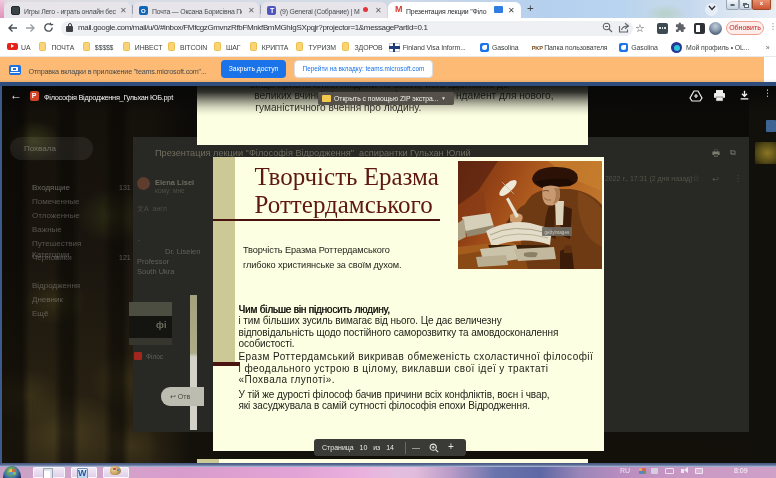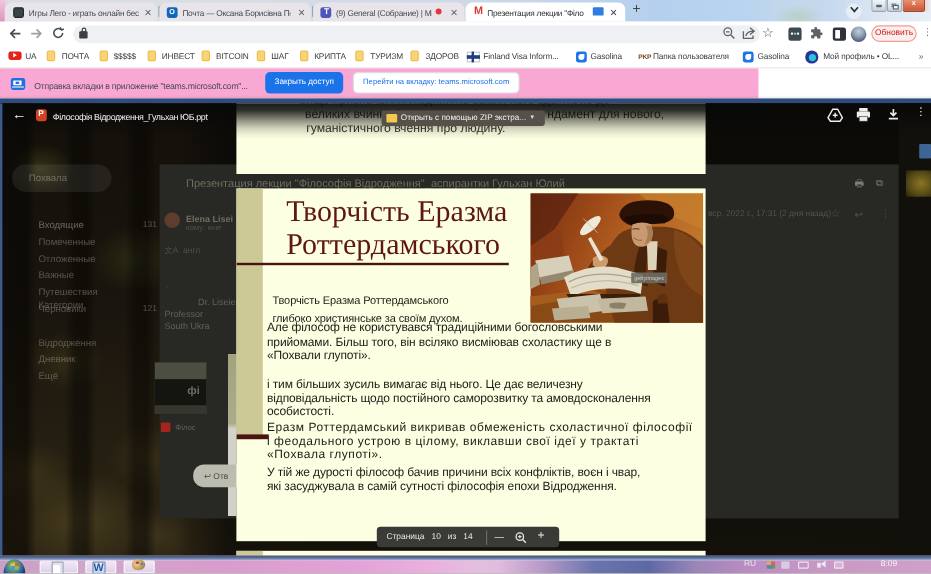--- a/index.html
+++ b/index.html
@@ -16,21 +16,21 @@
 .favsq{width:9px;height:9px;top:4.5px;border-radius:2px;}
 
 .toolbar{left:0;top:18px;width:776px;height:20px;background:#fff;}
 .pill{left:61px;top:2.5px;width:572px;height:15px;background:#eef0f3;border-radius:8px;}
 .url{left:78px;top:5px;font-size:8px;color:#2d3136;letter-spacing:-0.35px;}
 
 .bookmarks{left:0;top:38px;width:776px;height:19px;background:#fff;border-bottom:1px solid #e9e9ec;}
 .bm{top:6px;font-size:6.9px;letter-spacing:-0.1px;color:#3c4043;}
 .folder{top:3.5px;width:7px;height:9px;background:#f8d477;border:0.5px solid #edbf4e;border-radius:1.5px;}
 
-.notif{left:0;top:57px;width:632px;height:24.5px;background:#f9a8d4;}
+.notif{left:0;top:57px;width:764px;height:24.5px;background:#fdba74;}
 .btnblue{left:221px;top:3px;width:65px;height:18px;background:#1a73e8;border-radius:4px;color:#fff;font-size:6.8px;text-align:center;line-height:18px;}
 .btnwhite{left:294px;top:3px;width:139px;height:18px;background:#fff;border:1px solid #dadce0;border-radius:4px;color:#1a73e8;font-size:6.4px;text-align:center;line-height:16px;}
 .bluebar{left:0;top:81.5px;width:776px;height:4.5px;background:#2e4d7d;}
 
 .content{left:0;top:86px;width:776px;height:377.5px;background:#161613;overflow:hidden;}
 .forest{left:0;top:0;width:776px;height:377.5px;background:
  linear-gradient(90deg,rgba(8,8,6,0) 0 148px,rgba(8,8,6,.68) 190px,rgba(8,8,6,.72) 100%),
  linear-gradient(90deg,rgba(6,5,3,.55) 10px,rgba(6,5,3,.6) 22px,rgba(6,5,3,0) 30px 54px,rgba(8,7,4,.5) 62px,rgba(8,7,4,.55) 72px,rgba(8,7,4,0) 80px 104px,rgba(6,5,3,.45) 112px,rgba(6,5,3,.5) 122px,rgba(6,5,3,0) 130px),
  radial-gradient(40px 30px at 34px 55px, rgba(92,98,40,.42), rgba(0,0,0,0) 70%),
  radial-gradient(50px 40px at 112px 130px, rgba(76,80,32,.38), rgba(0,0,0,0) 70%),
@@ -38,21 +38,21 @@
  radial-gradient(55px 40px at 25px 310px, rgba(94,80,34,.38), rgba(0,0,0,0) 70%),
  radial-gradient(50px 40px at 125px 295px, rgba(84,72,30,.35), rgba(0,0,0,0) 70%),
  radial-gradient(80px 55px at 65px 348px, rgba(110,94,46,.42), rgba(0,0,0,0) 75%),
  radial-gradient(40px 30px at 130px 360px, rgba(96,82,40,.35), rgba(0,0,0,0) 75%),
  linear-gradient(#14100a,#1a150e 45%,#241e11 72%,#2d2514);}
 .gcard{left:133px;top:51px;width:616px;height:295px;background:#282824;}
 .ghost{color:#7b796c;}
 
 .page{left:196.7px;width:391.8px;background:#fdffe2;overflow:hidden;}
 .p9{top:0;height:59px;}
-.p10{top:71px;height:294px;}
+.p10{top:71px;height:294px;margin-left:16px;}
 .p11{top:373px;height:4.5px;}
 .oliveband{left:0;top:0;width:22.5px;height:209px;background:#ccc996;}
 .p9txt{font-size:10.2px;color:#35352b;line-height:11.5px;}
 
 .ttl{left:41.8px;top:6px;font-family:"Liberation Serif",serif;font-size:25px;line-height:27.5px;color:#5e1712;}
 .underline{left:0;top:62px;width:227px;height:2.4px;background:#49140f;}
 
 .b1{left:30.3px;top:86px;font-size:9.2px;line-height:15.3px;color:#1c1c16;letter-spacing:-0.1px;}
 .b2{left:25.8px;font-size:10px;line-height:11.7px;color:#1c1c16;letter-spacing:-0.1px;}
 
@@ -128,20 +128,21 @@
       </svg>
     <svg style="left:42.5px;top:4px;" width="11" height="11" viewBox="0 0 11 11">
         <path d="M9.2 5.5 A3.7 3.7 0 1 1 7.8 2.6" stroke="#484d53" stroke-width="1.3" fill="none"></path>
         <path d="M7.2 0.8 L8.2 3 L10.2 2.2" fill="none" stroke="#484d53" stroke-width="1.2"></path>
       </svg>
     <div class="pill"></div>
     <div style="left:66px;top:5px;width:7px;height:9px;">
       <div style="left:1.5px;top:0;width:4px;height:4px;border:1px solid #3c4043;border-radius:2px 2px 0 0;"></div>
       <div style="left:0;top:3px;width:7px;height:5.5px;background:#3c4043;border-radius:1px;"></div>
     </div>
+    <div class="url txt">mail.google.com/mail/u/0/#inbox/FMfcgzGmvnzRfbFMnkfBmMGhIgSXpqjr?projector=1&amp;messagePartId=0.1</div>
     <svg style="left:602px;top:4px;" width="11" height="11" viewBox="0 0 11 11">
         <circle cx="4.5" cy="4.5" r="3.2" fill="none" stroke="#5f6368" stroke-width="1.1"></circle>
         <path d="M7 7 L10 10" stroke="#5f6368" stroke-width="1.2"></path>
         <path d="M3 4.5 L6 4.5" stroke="#5f6368" stroke-width="1"></path>
       </svg>
     <svg style="left:618px;top:4px;" width="12" height="11" viewBox="0 0 12 11">
         <path d="M7 1.2 L10.5 4 L7 6.8 M10.2 4 Q4.5 4 3.5 8" stroke="#5f6368" stroke-width="1.1" fill="none"></path>
         <path d="M1.5 4 L1.5 10 L9.5 10 L9.5 7.5" stroke="#5f6368" stroke-width="1.1" fill="none"></path>
       </svg>
     <div style="left:635px;top:3.5px;font-size:11px;color:#4e5257;line-height:12px;">☆</div>
@@ -332,21 +333,21 @@
         <path d="M66 92 Q74 90 80 92 L78 96 Q70 97 66 95 Z" fill="#8a8068"></path>
 
         <path d="M102 90 Q108 86 114 90 L116 108 L102 108 Z" fill="#3a1c08"></path>
         <path d="M106 86 Q110 82 114 86 L114 92 L106 92 Z" fill="#5e3010"></path>
 
         <rect x="84" y="66" width="30" height="9" rx="1" fill="#6e6a62" opacity="0.92"></rect>
         <text x="86.5" y="72.5" font-size="4.6" fill="#cfcbc2" font-family="Liberation Sans">gettyimages</text>
       </svg>
 
       <div class="b1">Творчість Еразма Роттердамського<br>глибоко християнське за своїм духом.</div>
-      <div class="b2" style="top:111px;">Але філософ не користувався традиційними богословськими<br>прийомами. Більш того, він всіляко висміював схоластику ще в<br>«Похвали глупоті».</div>
+      <div class="b2" style="top:146.5px;letter-spacing:-0.2px;text-shadow:0.35px 0 0 #1c1c16;">Чим більше він підносить людину,</div>
       <div class="b2" style="top:158px;">і тим більших зусиль вимагає від нього. Це дає величезну<br>відповідальність щодо постійного саморозвитку та амовдосконалення<br>особистості.</div>
       <div class="b2" style="top:231.7px;">У тій же дурості філософ бачив причини всіх конфліктів, воєн і чвар,<br>які засуджувала в самій сутності філософія епохи Відродження.</div>
       <div class="b2" style="top:194px;letter-spacing:0.45px;">Еразм Роттердамський викривав обмеженість схоластичної філософії<br>і феодального устрою в цілому, виклавши свої ідеї у трактаті<br>«Похвала глупоті».</div>
 
       <div style="left:0;top:205px;width:27.7px;height:4px;background:#4a1410;"></div>
     </div>
 
     <div class="page p11">
       <div style="left:0;top:0;width:22.5px;height:5px;background:#ccc996;"></div>
     </div>

